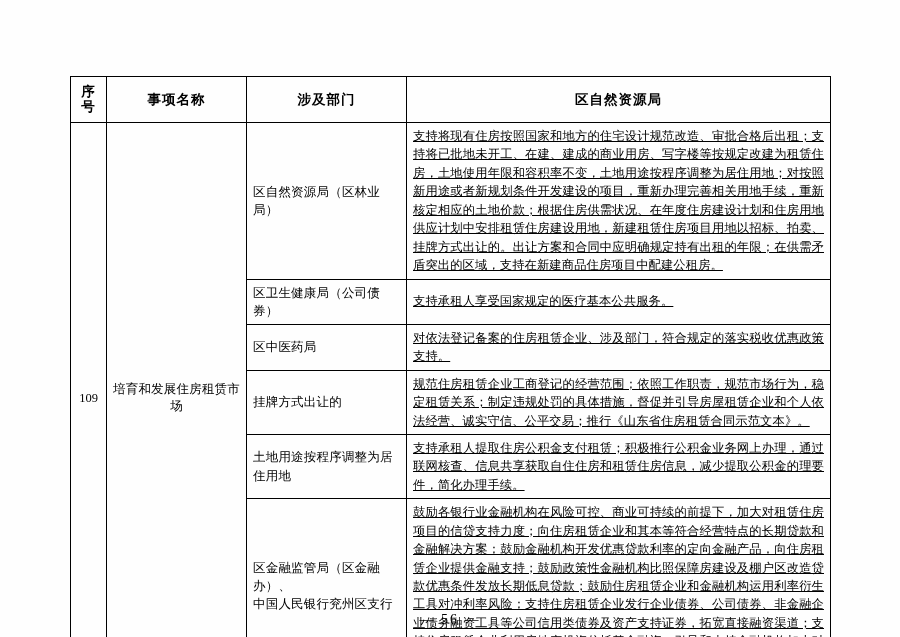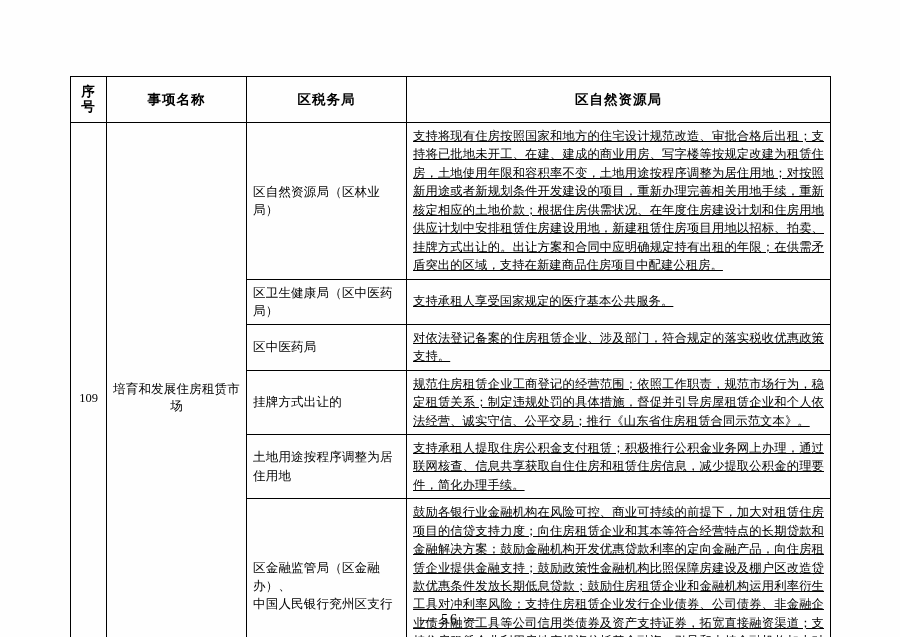--- a/index.html
+++ b/index.html
@@ -104,32 +104,32 @@
       <col class="col-dept">
       <col class="col-duty">
     </colgroup>
     <tbody>
       <tr class="hdr">
         <td class="h-no">
           <div>序</div>
           <div>号</div>
         </td>
         <td>事项名称</td>
-        <td>区税务局</td>
+        <td>涉及部门</td>
         <td>区自然资源局</td>
       </tr>
 
       <tr>
         <td class="cell-no" rowspan="6">109</td>
         <td class="cell-name" rowspan="6">培育和发展住房租赁市场</td>
         <td class="cell-dept">区自然资源局（区林业局）</td>
         <td class="cell-duty">支持将现有住房按照国家和地方的住宅设计规范改造、审批合格后出租；支持将已批地未开工、在建、建成的商业用房、写字楼等按规定改建为租赁住房，土地使用年限和容积率不变，土地用途按程序调整为居住用地；对按照新用途或者新规划条件开发建设的项目，重新办理完善相关用地手续，重新核定相应的土地价款；根据住房供需状况、在年度住房建设计划和住房用地供应计划中安排租赁住房建设用地，新建租赁住房项目用地以招标、拍卖、挂牌方式出让的。出让方案和合同中应明确规定持有出租的年限；在供需矛盾突出的区域，支持在新建商品住房项目中配建公租房。</td>
       </tr>
       <tr>
-        <td class="cell-dept">区卫生健康局（区中医药局）</td>
+        <td class="cell-dept">区卫生健康局（公司债券）</td>
         <td class="cell-duty">支持承租人享受国家规定的医疗基本公共服务。</td>
       </tr>
       <tr>
         <td class="cell-dept">区中医药局</td>
         <td class="cell-duty">对依法登记备案的住房租赁企业、涉及部门，符合规定的落实税收优惠政策支持。</td>
       </tr>
       <tr>
         <td class="cell-dept">挂牌方式出让的</td>
         <td class="cell-duty">规范住房租赁企业工商登记的经营范围；依照工作职责，规范市场行为，稳定租赁关系；制定违规处罚的具体措施，督促并引导房屋租赁企业和个人依法经营、诚实守信、公平交易；推行《山东省住房租赁合同示范文本》。</td>
       </tr>

